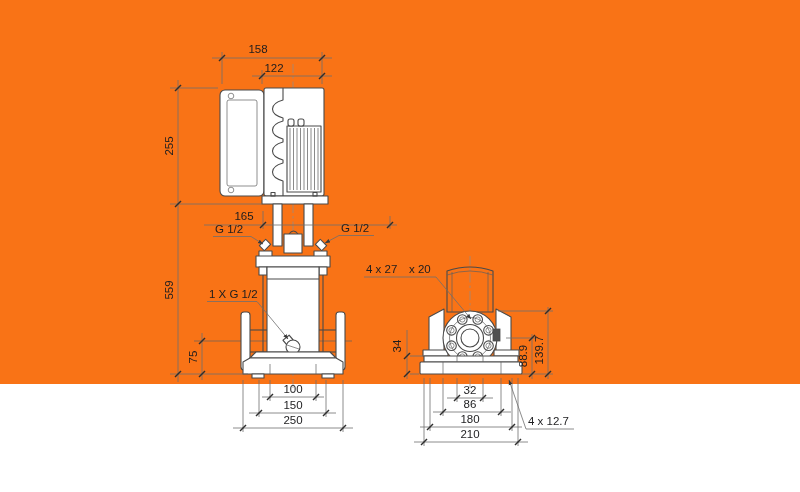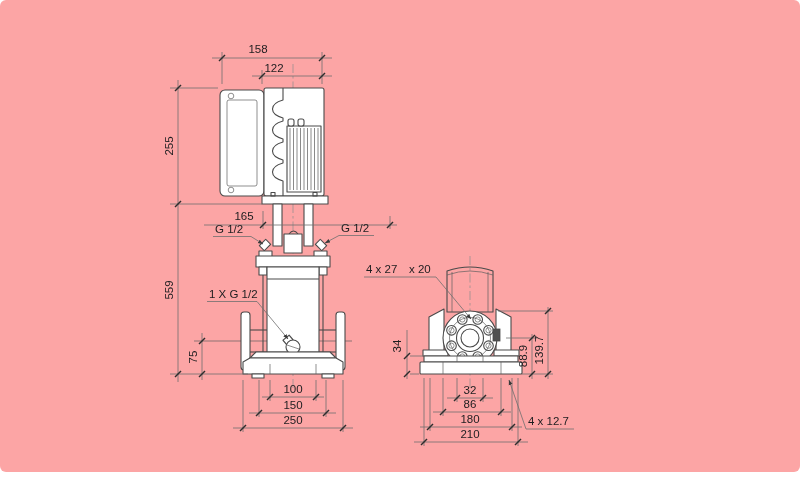--- a/index.html
+++ b/index.html
@@ -1,17 +1,17 @@
 <!DOCTYPE html>
 <html><head>
 <meta charset="utf-8">
 <style>
   html,body{margin:0;padding:0;background:#ffffff;}
   body{width:800px;height:492px;overflow:hidden;}
-  #canvas{position:relative;width:800px;height:472px;background:#fca5a5;border-radius:6px;}
+  #canvas{position:relative;width:800px;height:384px;background:#f97316;}
   svg{display:block;}
   svg text{font-family:"Liberation Sans","DejaVu Sans",sans-serif;font-size:11.5px;fill:#1d1d1f;}
   .dimtext{text-anchor:middle;}
   .obj{fill:none;stroke:#4a4a4a;stroke-width:1.1;stroke-linejoin:round;}
   .objf{fill:#ffffff;stroke:#4a4a4a;stroke-width:1.1;stroke-linejoin:round;}
   .objdark{fill:#4f4f4f;stroke:#4a4a4a;stroke-width:0.8;}
   .thin{fill:none;stroke:#5f5f5f;stroke-width:0.7;}
   .hatch{stroke:#6c6c6c;stroke-width:0.8;}
   .dim{fill:none;stroke:#6f6f6f;stroke-width:0.8;}
   .tick{stroke:#2e2e2e;stroke-width:1.5;}

